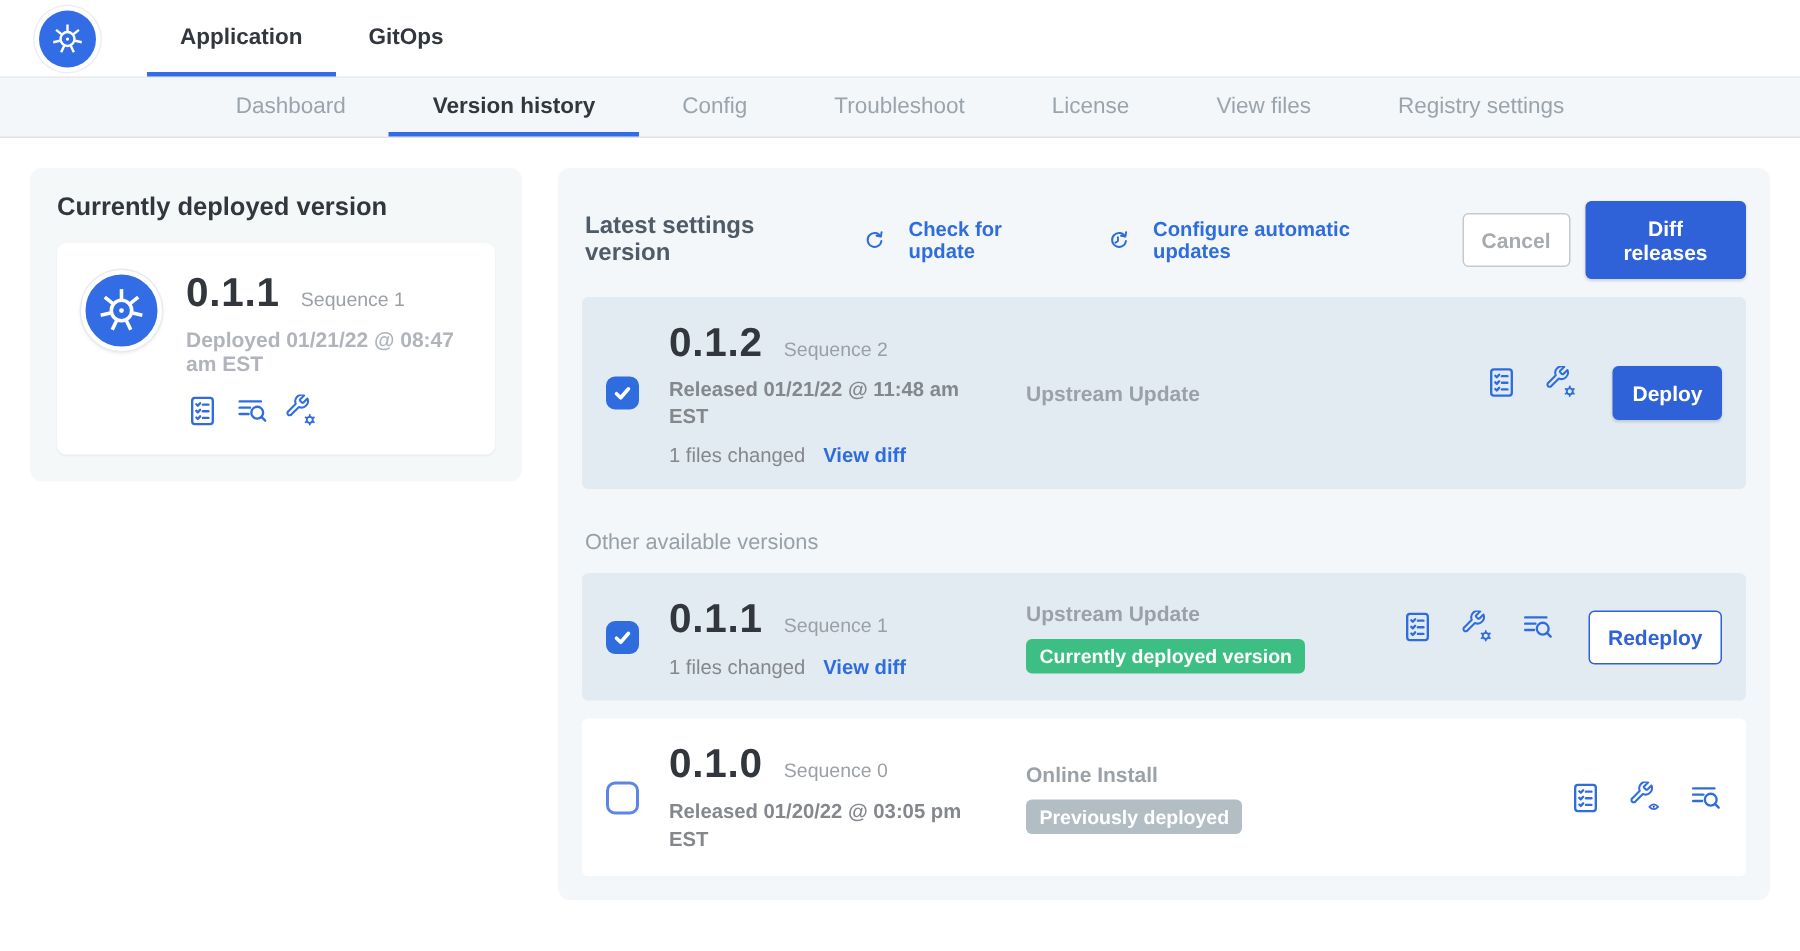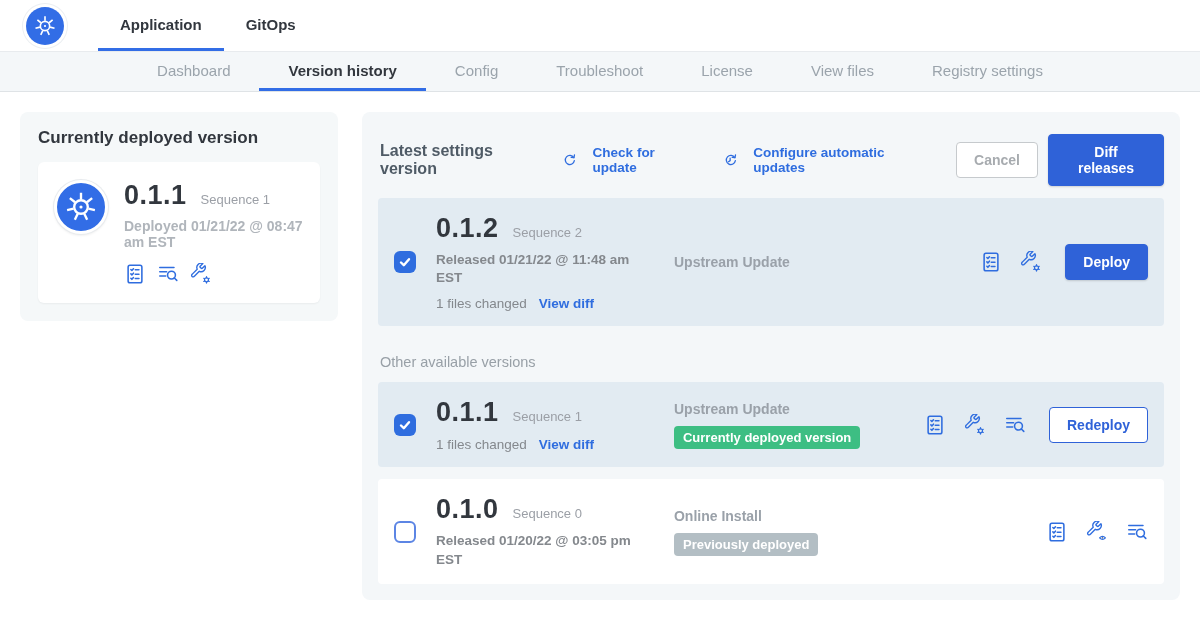--- a/index.html
+++ b/index.html
@@ -38,21 +38,21 @@
   .icon-row { display:flex; align-items:center; gap:11px; margin-top:13px; }
   .blue-icon { width:22px; height:22px; display:inline-flex; cursor:pointer; }
   .blue-icon svg { width:100%; height:100%; stroke:#2f6ddf; fill:none; stroke-width:1.7; stroke-linecap:round; stroke-linejoin:round; }
 
   .right-panel { flex:1; background:#f4f7f9; border-radius:8px; padding:16px; }
   .latest-header { display:flex; align-items:center; margin:6px 0 4px 2px; }
   .latest-header h2 { font-size:16px; font-weight:bold; color:#4f5b66; margin-right:14px; }
   .hdr-link { display:flex; align-items:center; gap:15px; color:#2f6ddf; font-size:13.5px; font-weight:bold; cursor:pointer; margin-right:24px; }
   .hdr-link svg { width:17px; height:17px; stroke:#2f6ddf; fill:none; stroke-width:1.9; stroke-linecap:round; stroke-linejoin:round; }
   .hdr-spacer { flex:1; }
-  .btn { font-family:inherit; font-size:14px; font-weight:bold; border-radius:4px; padding:9px 17px; cursor:pointer; }
+  .btn { font-family:inherit; font-size:14px; font-weight:bold; border-radius:4px; padding:9px 12px; cursor:pointer; }
   .btn-cancel { background:#fff; border:1px solid #c6cacd; color:#a7abaf; margin-right:10px; }
   .btn-primary { background:#2f62d8; border:1px solid #2f62d8; color:#fff; box-shadow:0 1px 2px rgba(0,0,0,.15); }
   .btn-outline { background:#fff; border:1px solid #2f62d8; color:#2f62d8; }
 
   .version-row { border-radius:4px; padding:15px 16px; margin-top:12px; display:flex; align-items:center; }
   .version-row.selected { background:#e2ebf2; }
   .version-row.plain { background:#ffffff; }
   .cb-col { width:42px; flex:0 0 auto; }
   .checkbox { width:22px; height:22px; border-radius:6px; cursor:pointer; display:flex; align-items:center; justify-content:center; }
   .checkbox.checked { background:#2f6ddf; }
@@ -61,21 +61,21 @@
   .ver-col { width:212px; flex:0 0 auto; }
   .released { font-size:13.5px; font-weight:bold; color:#84888d; margin-top:7px; width:196px; line-height:1.35; }
   .files-row { display:flex; align-items:center; gap:12px; margin-top:9px; }
   .files-changed { font-size:13.5px; color:#84888d; }
   .view-diff { font-size:13.5px; font-weight:bold; color:#2f6ddf; cursor:pointer; }
   .src-col { width:250px; flex:0 0 auto; margin-left:26px; }
   .src-label { font-size:14px; font-weight:bold; color:#9aa1a9; }
   .badge { display:inline-block; margin-top:9px; color:#fff; font-size:13px; font-weight:bold; border-radius:4px; padding:4px 9px; }
   .badge-green { background:#3dbe83; }
   .badge-gray { background:#b3bec4; }
-  .row-actions { margin-left:auto; display:flex; align-items:center; gap:18px; }
+  .row-actions { margin-left:auto; display:flex; gap:18px; }
   .row-actions .btn { margin-left:5px; }
   .other-heading { margin:28px 2px 4px 2px; font-size:14.5px; color:#98a0a7; }
 </style>
 </head>
 <body>
 
 <svg width="0" height="0" style="position:absolute">
   <defs>
     <g id="helm-wheel" stroke="#fff" stroke-width="1.5" fill="none">
       <circle cx="12" cy="12" r="4.3"></circle>

